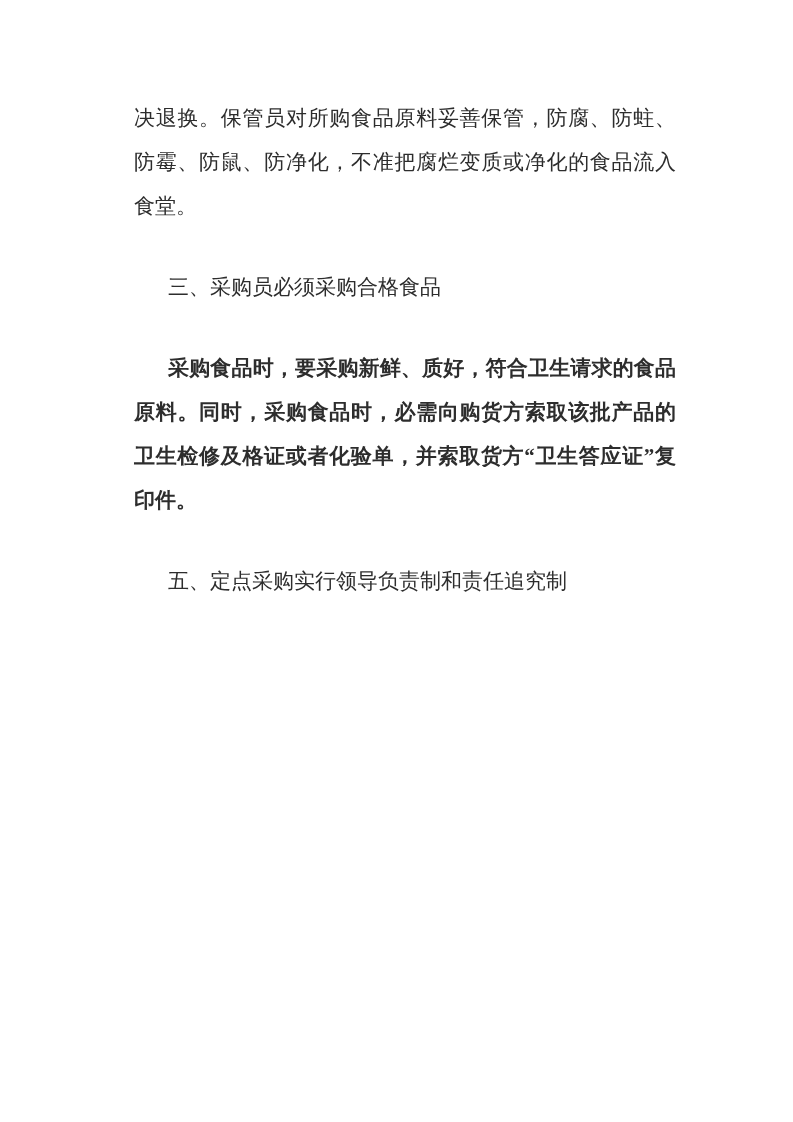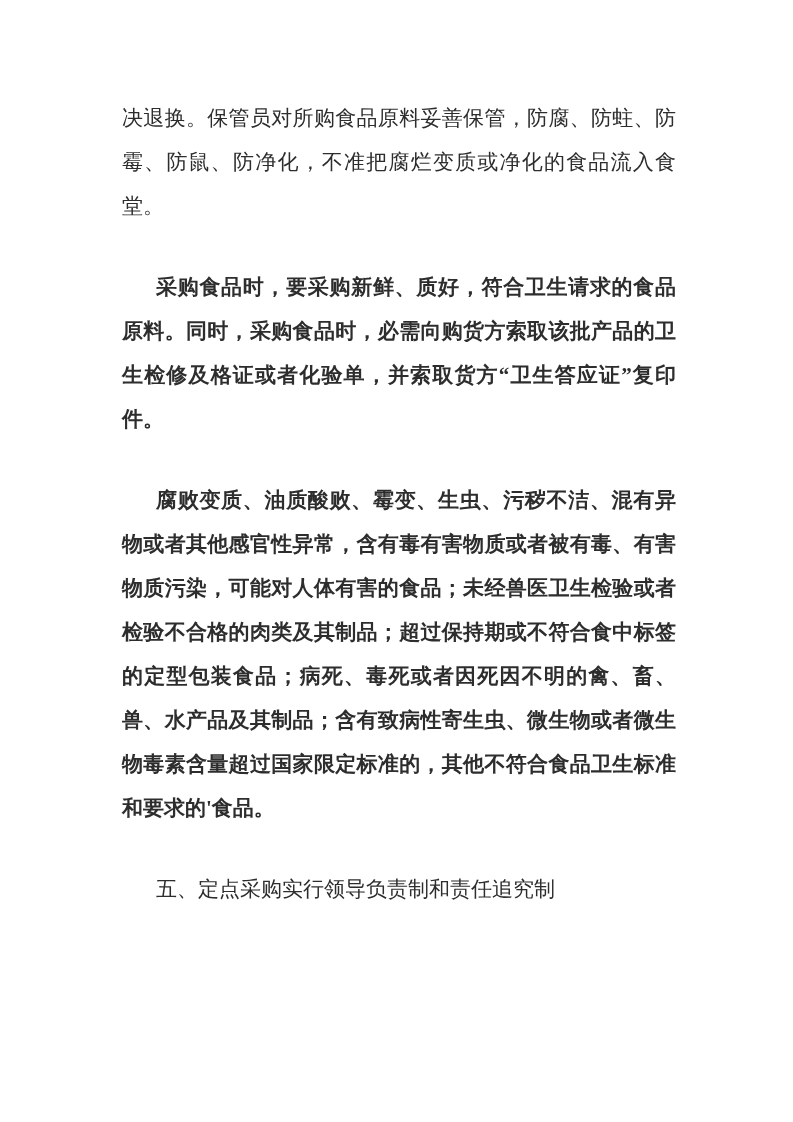--- a/index.html
+++ b/index.html
@@ -22,36 +22,36 @@
     position: absolute;
     top: 96px;
     left: 118px;
     width: 558px;
     font-family: "Liberation Serif", "DejaVu Serif", serif;
     color: #2d2d2d;
     font-size: 21px;
     line-height: 44px;
   }
   .content p {
-    margin: 0 0 37px 4px;
+    margin: 0 0 37px 16px;
     text-align: justify;
     word-break: break-all;
   }
   .content p.indent {
     text-indent: 34px;
     font-weight: bold;
   }
   .content p.heading {
     text-indent: 34px;
     text-align: left;
   }
 </style>
 </head>
 <body>
 
 <div class="page">
   <main class="content">
     <p>决退换。保管员对所购食品原料妥善保管，防腐、防蛀、防霉、防鼠、防净化，不准把腐烂变质或净化的食品流入食堂。</p>
+    <p class="heading">三、采购员必须采购合格食品</p>
     <p class="indent">采购食品时，要采购新鲜、质好，符合卫生请求的食品原料。同时，采购食品时，必需向购货方索取该批产品的卫生检修及格证或者化验单，并索取货方“卫生答应证”复印件。</p>
-    <p class="indent">腐败变质、油质酸败、霉变、生虫、污秽不洁、混有异物或者其他感官性异常，含有毒有害物质或者被有毒、有害物质污染，可能对人体有害的食品；未经兽医卫生检验或者检验不合格的肉类及其制品；超过保持期或不符合食中标签的定型包装食品；病死、毒死或者因死因不明的禽、畜、兽、水产品及其制品；含有致病性寄生虫、微生物或者微生物毒素含量超过国家限定标准的，其他不符合食品卫生标准和要求的'食品。</p>
     <p class="heading">五、定点采购实行领导负责制和责任追究制</p>
   </main>
 </div>
 
 </body></html>

